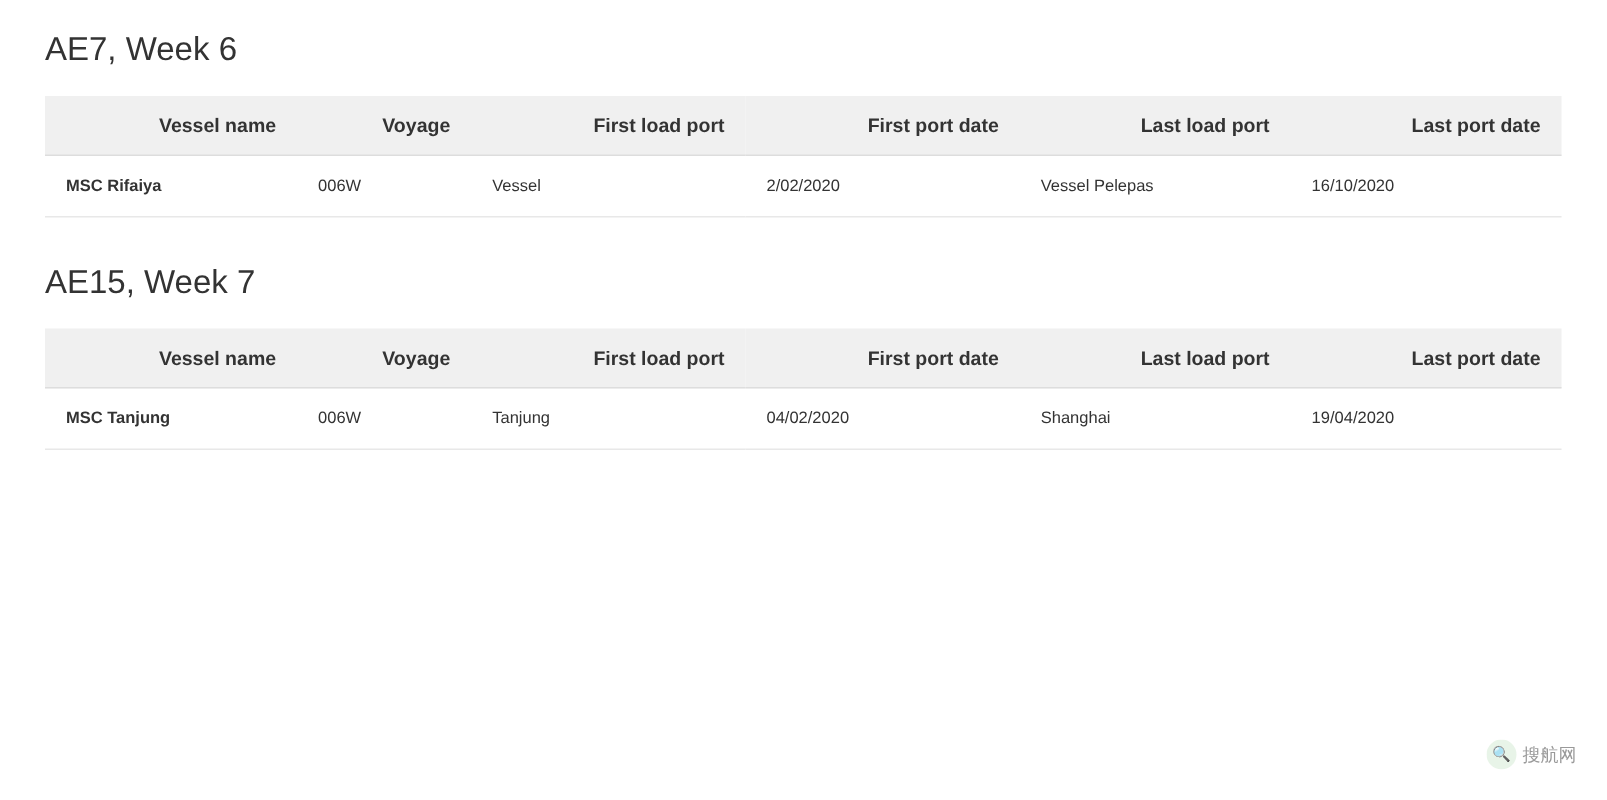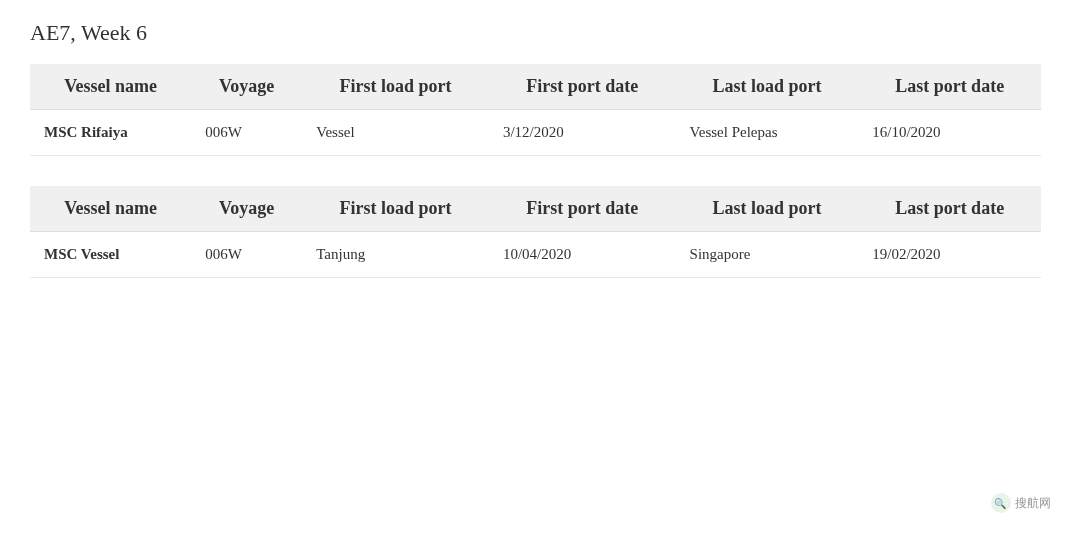--- a/index.html
+++ b/index.html
@@ -13,21 +13,20 @@
       background-color: #ffffff;
       color: #333333;
       font-size: 14px;
       padding: 20px 30px;
       width: 1071px;
       min-height: 533px;
     }
 
     .section {
       margin-bottom: 30px;
-      font-family: Liberation Serif, serif;
     }
 
     .section-title {
       font-size: 22px;
       font-weight: normal;
       color: #333333;
       margin-bottom: 18px;
     }
 
     table {
@@ -35,36 +34,36 @@
       border-collapse: collapse;
       margin-bottom: 10px;
     }
 
     thead tr {
       background-color: #f0f0f0;
     }
 
     thead th {
       padding: 12px 14px;
-      text-align: center;
+      text-align: right;
       font-weight: bold;
-      font-size: 18px;
+      font-size: 13px;
       color: #333;
       border-bottom: 1px solid #ddd;
       vertical-align: top;
     }
 
     tbody tr {
       border-bottom: 1px solid #e8e8e8;
       background-color: #ffffff;
     }
 
     tbody td {
       padding: 14px 14px;
-      font-size: 15px;
+      font-size: 11px;
       color: #333;
       vertical-align: top;
     }
 
     tbody td:first-child {
       font-weight: bold;
     }
 
     .watermark {
       position: fixed;
@@ -103,47 +102,48 @@
             <th>First port date</th>
             <th>Last load port</th>
             <th>Last port date</th>
           </tr>
         </thead>
         <tbody>
           <tr>
             <td>MSC Rifaiya</td>
             <td>006W</td>
             <td>Vessel</td>
-            <td>3/12/2020</td>
+            <td>2/02/2020</td>
             <td>Vessel Pelepas</td>
             <td>16/10/2020</td>
           </tr>
         </tbody>
       </table>
     </div>
     <div class="section">
+      <h2 class="section-title">AE15, Week 7</h2>
       <table>
         <thead>
           <tr>
             <th>Vessel name</th>
             <th>Voyage</th>
             <th>First load port</th>
             <th>First port date</th>
             <th>Last load port</th>
             <th>Last port date</th>
           </tr>
         </thead>
         <tbody>
           <tr>
-            <td>MSC Vessel</td>
+            <td>MSC Tanjung</td>
             <td>006W</td>
             <td>Tanjung</td>
-            <td>10/04/2020</td>
-            <td>Singapore</td>
-            <td>19/02/2020</td>
+            <td>04/02/2020</td>
+            <td>Shanghai</td>
+            <td>19/04/2020</td>
           </tr>
         </tbody>
       </table>
     </div>
   </div>
 
 <div class="watermark">
   <span class="watermark-icon">🔍</span>
   <span>搜航网</span>
 </div>

